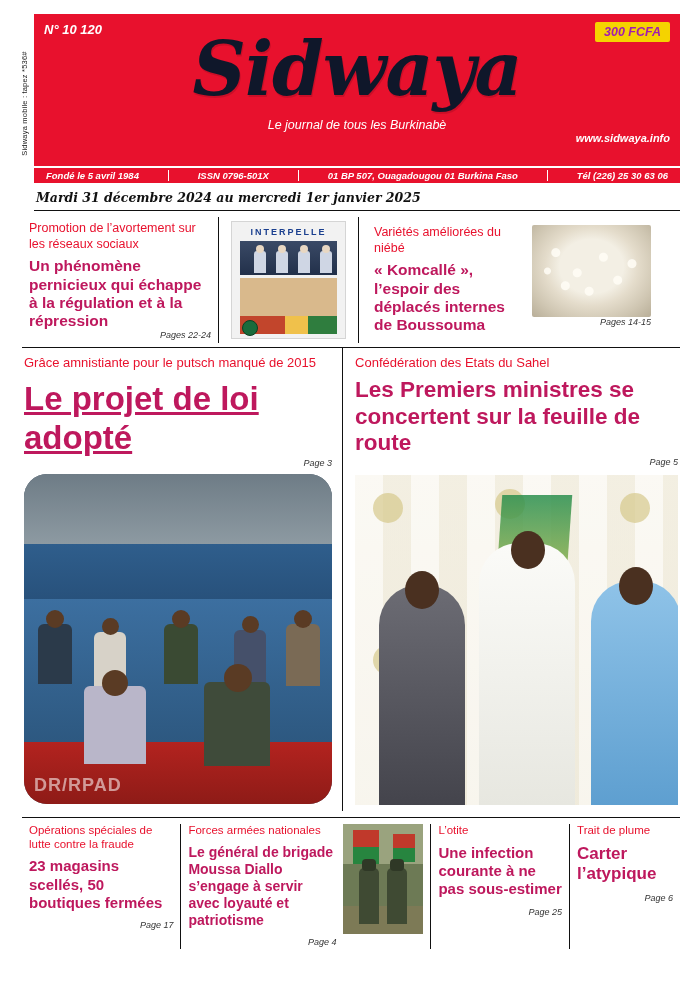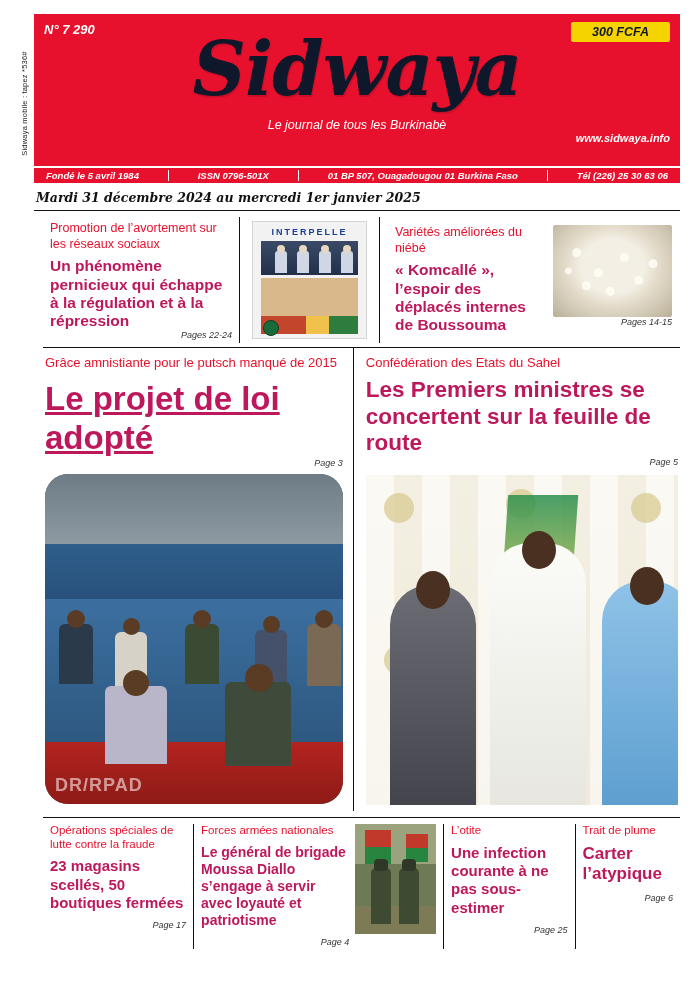--- a/index.html
+++ b/index.html
@@ -36,23 +36,23 @@
     height: 152px;
     color: #fff;
   }
   .issue-no {
     position: absolute; left: 10px; top: 8px;
     font-weight: bold; font-style: italic; font-size: 13px;
     color: #fff;
   }
   .price-badge {
     position: absolute; right: 10px; top: 8px;
-    background: #f5d300; color: #0f172a;
+    background: #f5d300; color: #a21caf;
     font-weight: bold; font-style: italic; font-size: 12.5px;
-    padding: 3px 21px; border-radius: 2px;
+    padding: 3px 9px; border-radius: 2px;
   }
   .logo {
     position: absolute; left: 0; right: 0; top: 18px;
     text-align: center;
     font-family: "DejaVu Serif", serif;
     font-style: italic; font-weight: bold;
     font-size: 74px;
     line-height: 1;
     color: #0f172a;
     letter-spacing: -1px;
@@ -83,21 +83,21 @@
 
   .dateline {
     margin-left: 18px;
     border-bottom: 1.5px solid #111;
     padding: 7px 2px 5px 2px;
     font-size: 12.5px; font-weight: bold; font-style: italic;
     font-family: "DejaVu Serif", serif;
   }
 
   
-  .content { margin-left: 27px; }
+  .content { margin-left: 6px; }
   .kicker { color: #e8112d; font-size: 12.5px; line-height: 1.25; }
   .headline {
     font-weight: bold; line-height: 1.18; color: #be185d;
     font-family: "Liberation Sans", sans-serif;
   }
   .pageref {
     font-style: italic; font-size: 9px; color: #333; text-align: right;
   }
   .vrule { border-left: 1px solid #111; }
 
@@ -227,21 +227,21 @@
 </head>
 <body>
 
 <div class="page">
 
   <div class="vertical-strip">
     <span>Sidwaya mobile : tapez *536#</span>
   </div>
 
   <div class="masthead">
-    <div class="issue-no">N° 7 290</div>
+    <div class="issue-no">N° 10 120</div>
     <div class="price-badge">300 FCFA</div>
     <div class="logo">Sidwaya</div>
     <div class="tagline">Le journal de tous les Burkinabè</div>
     <div class="website">www.sidwaya.info</div>
   </div>
 
   <div class="infobar">
     <span>Fondé le 5 avril 1984</span>
     <div class="sep"></div>
     <span>ISSN 0796-501X</span>

